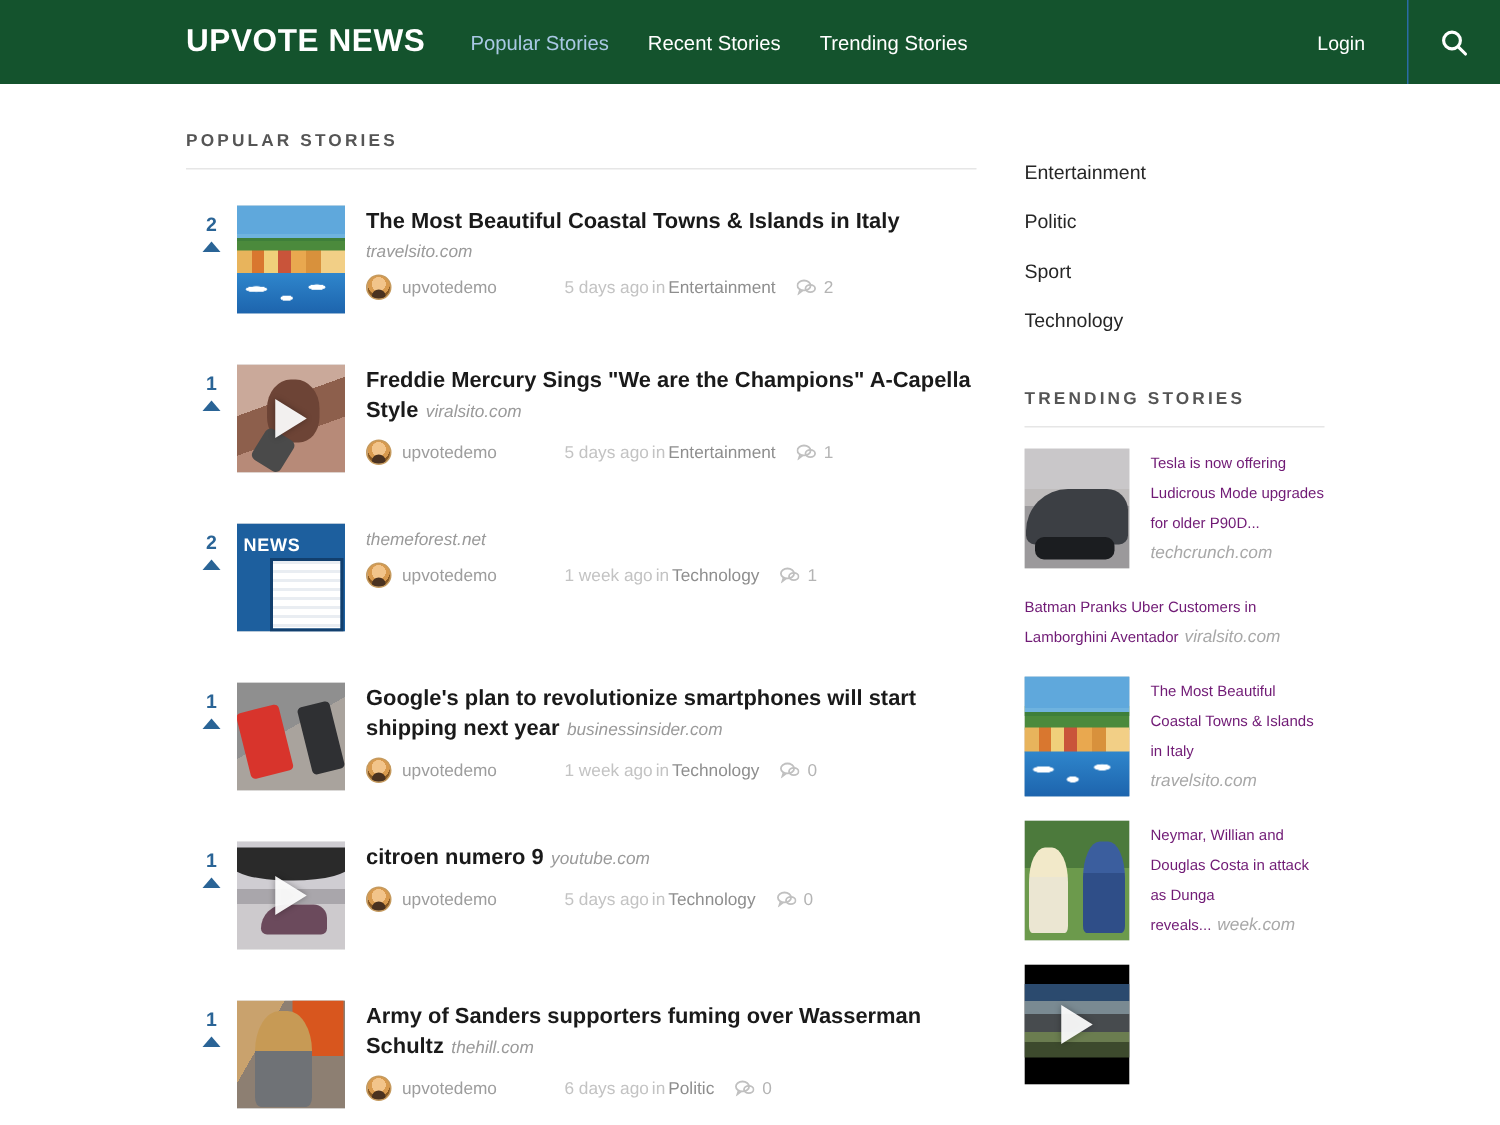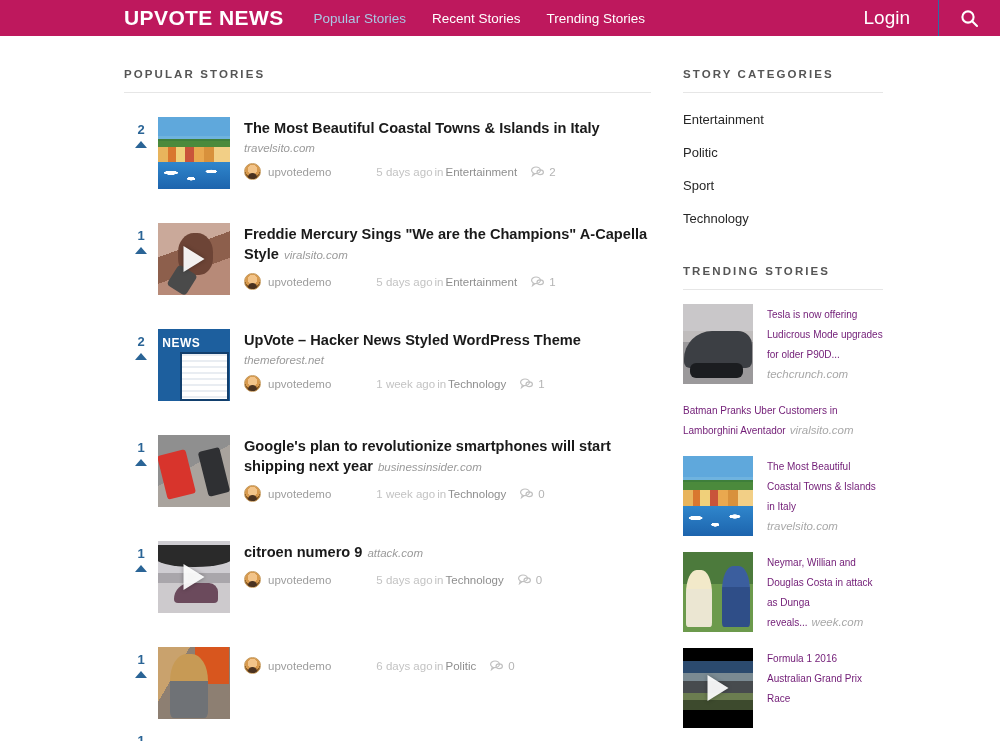--- a/index.html
+++ b/index.html
@@ -6,22 +6,22 @@
   * { box-sizing: border-box; margin: 0; padding: 0; }
   html, body {
     width: 1000px; height: 750px;
     background: #ffffff;
     font-family: "Liberation Sans", sans-serif;
     overflow: hidden;
   }
 
   
   .site-header {
-    height: 36px;
-    background: #be185d;
+    height: 56px;
+    background: #14532d;
     display: flex;
     align-items: stretch;
     position: relative;
   }
   .header-inner {
     width: 1000px;
     display: flex;
     align-items: stretch;
     padding-left: 124px;
   }
@@ -47,21 +47,21 @@
   }
   .nav-link.is-muted { color: #a9c8e4; }
   .header-right {
     margin-left: auto;
     display: flex;
     align-items: stretch;
   }
   .login-link {
     display: flex; align-items: center;
     color: #ffffff;
-    font-size: 19px;
+    font-size: 13px;
     padding: 0 28px;
     white-space: nowrap;
     cursor: pointer;
     text-decoration: none;
   }
   .search-btn {
     display: flex; align-items: center; justify-content: center;
     width: 62px;
     border-left: 1px solid #2a6ba6;
     cursor: pointer;
@@ -442,21 +442,21 @@
         </div>
         <div class="story">
           <div class="vote">
             <div class="vote-count">2</div>
             <div class="vote-arrow"></div>
           </div>
           <div class="thumb">
             <span class="thumb-art art-news"></span>
           </div>
           <div class="story-body">
-            <div><a class="story-title">UpVote – Hacker News Styled WordPress Theme</a><a class="story-domain block">themeforest.net</a></div>
+            <div><a class="story-domain block">themeforest.net</a></div>
             <div class="story-meta">
               <span class="avatar"></span>
               <a class="meta-author">upvotedemo</a>
               <span class="meta-time">1 week ago</span>
               <span class="meta-in">in</span>
               <a class="meta-cat">Technology</a>
               <span class="meta-comments">
                 <svg width="13" height="11" viewBox="0 0 13 11" aria-hidden="true">
                   <ellipse cx="5" cy="4.3" rx="4.4" ry="3.3" fill="none" stroke="#c0c0c0" stroke-width="1.2"></ellipse>
                   <path d="M2.4 7 L1.6 9.6 L4.2 7.6" fill="none" stroke="#c0c0c0" stroke-width="1.2"></path>
@@ -497,21 +497,21 @@
         <div class="story">
           <div class="vote">
             <div class="vote-count">1</div>
             <div class="vote-arrow"></div>
           </div>
           <div class="thumb">
             <span class="thumb-art art-citroen"></span>
             <span class="play-overlay"></span>
           </div>
           <div class="story-body">
-            <div><a class="story-title">citroen numero 9</a><a class="story-domain inline">attack.com</a></div>
+            <div><a class="story-title">citroen numero 9</a><a class="story-domain inline">youtube.com</a></div>
             <div class="story-meta">
               <span class="avatar"></span>
               <a class="meta-author">upvotedemo</a>
               <span class="meta-time">5 days ago</span>
               <span class="meta-in">in</span>
               <a class="meta-cat">Technology</a>
               <span class="meta-comments">
                 <svg width="13" height="11" viewBox="0 0 13 11" aria-hidden="true">
                   <ellipse cx="5" cy="4.3" rx="4.4" ry="3.3" fill="none" stroke="#c0c0c0" stroke-width="1.2"></ellipse>
                   <path d="M2.4 7 L1.6 9.6 L4.2 7.6" fill="none" stroke="#c0c0c0" stroke-width="1.2"></path>
@@ -524,20 +524,21 @@
         </div>
         <div class="story">
           <div class="vote">
             <div class="vote-count">1</div>
             <div class="vote-arrow"></div>
           </div>
           <div class="thumb">
             <span class="thumb-art art-sanders"></span>
           </div>
           <div class="story-body">
+            <div><a class="story-title">Army of Sanders supporters fuming over Wasserman Schultz</a><a class="story-domain inline">thehill.com</a></div>
             <div class="story-meta">
               <span class="avatar"></span>
               <a class="meta-author">upvotedemo</a>
               <span class="meta-time">6 days ago</span>
               <span class="meta-in">in</span>
               <a class="meta-cat">Politic</a>
               <span class="meta-comments">
                 <svg width="13" height="11" viewBox="0 0 13 11" aria-hidden="true">
                   <ellipse cx="5" cy="4.3" rx="4.4" ry="3.3" fill="none" stroke="#c0c0c0" stroke-width="1.2"></ellipse>
                   <path d="M2.4 7 L1.6 9.6 L4.2 7.6" fill="none" stroke="#c0c0c0" stroke-width="1.2"></path>
@@ -551,21 +552,20 @@
       </div>
     <div class="partial-row">
       <div class="partial-vote">
         <span class="partial-count">1</span>
       </div>
     </div>
   </div>
 
   <div class="col-side">
     <div class="side-block">
-      <div class="section-title">STORY CATEGORIES</div>
       <div class="cat-list">
           <a class="cat-item">Entertainment</a>
           <a class="cat-item">Politic</a>
           <a class="cat-item">Sport</a>
           <a class="cat-item">Technology</a>
         </div>
     </div>
     <div class="side-block">
       <div class="section-title">TRENDING STORIES</div>
       <div class="trend-list">
@@ -588,18 +588,17 @@
             <div class="trend-thumb">
               <span class="thumb-art art-neymar"></span>
             </div>
             <div class="trend-body"><a class="trend-title">Neymar, Willian and Douglas Costa in attack as Dunga reveals...</a><a class="trend-domain inline">week.com</a></div>
           </div>
           <div class="trend">
             <div class="trend-thumb">
               <span class="thumb-art art-f1"></span>
               <span class="play-overlay"></span>
             </div>
-            <div class="trend-body"><a class="trend-title">Formula 1 2016 Australian Grand Prix Race</a></div>
           </div>
         </div>
     </div>
   </div>
 </div>
 
 </body></html>

